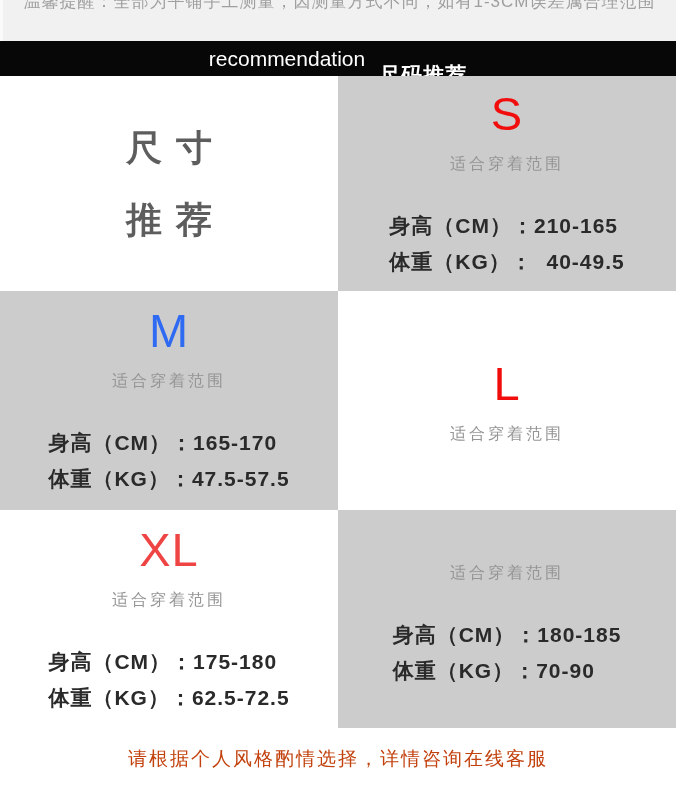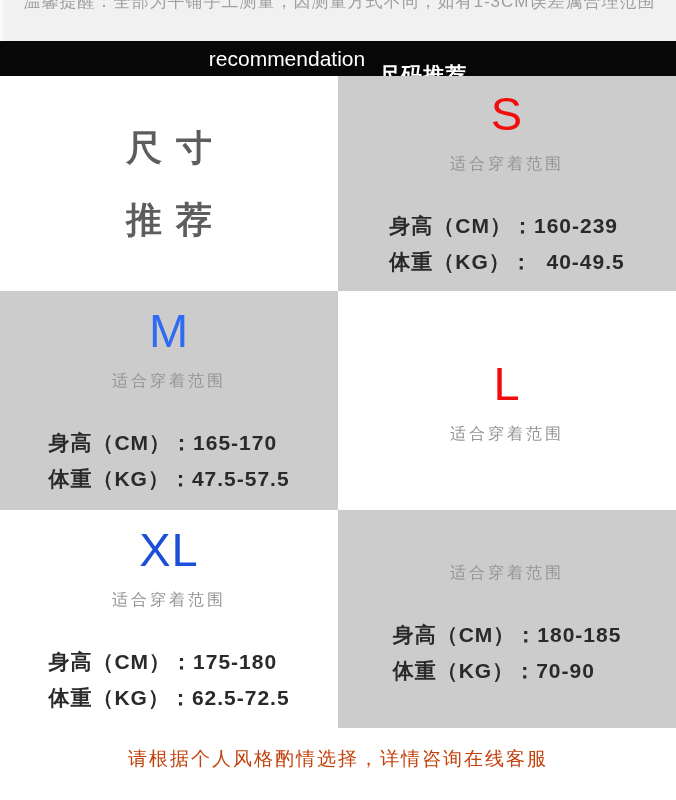--- a/index.html
+++ b/index.html
@@ -85,41 +85,41 @@
     <div class="intro-cell">
       <div>尺寸</div>
       <div>推荐</div>
     </div>
   </div>
 
   <div class="cell cell--gray">
     <div class="size-letter" style="color: rgb(242, 13, 13);">S</div>
     <div class="fit-label">适合穿着范围</div>
     <div class="info">
-      <div class="line">身高（CM）：160-239</div>
+      <div class="line">身高（CM）：210-165</div>
       <div class="line">体重（KG）：  40-49.5</div>
     </div>
   </div>
 
   <div class="cell cell--gray">
     <div class="size-letter" style="color: rgb(47, 107, 242);">M</div>
     <div class="fit-label">适合穿着范围</div>
     <div class="info">
       <div class="line">身高（CM）：165-170</div>
       <div class="line">体重（KG）：47.5-57.5</div>
     </div>
   </div>
 
   <div class="cell">
     <div class="size-letter" style="color: rgb(242, 13, 13);">L</div>
     <div class="fit-label">适合穿着范围</div>
   </div>
 
   <div class="cell">
-    <div class="size-letter" style="color: #1d4ed8;">XL</div>
+    <div class="size-letter" style="color: #ef4444;">XL</div>
     <div class="fit-label">适合穿着范围</div>
     <div class="info">
       <div class="line">身高（CM）：175-180</div>
       <div class="line">体重（KG）：62.5-72.5</div>
     </div>
   </div>
 
   <div class="cell cell--gray">
     <div class="fit-label">适合穿着范围</div>
     <div class="info">

